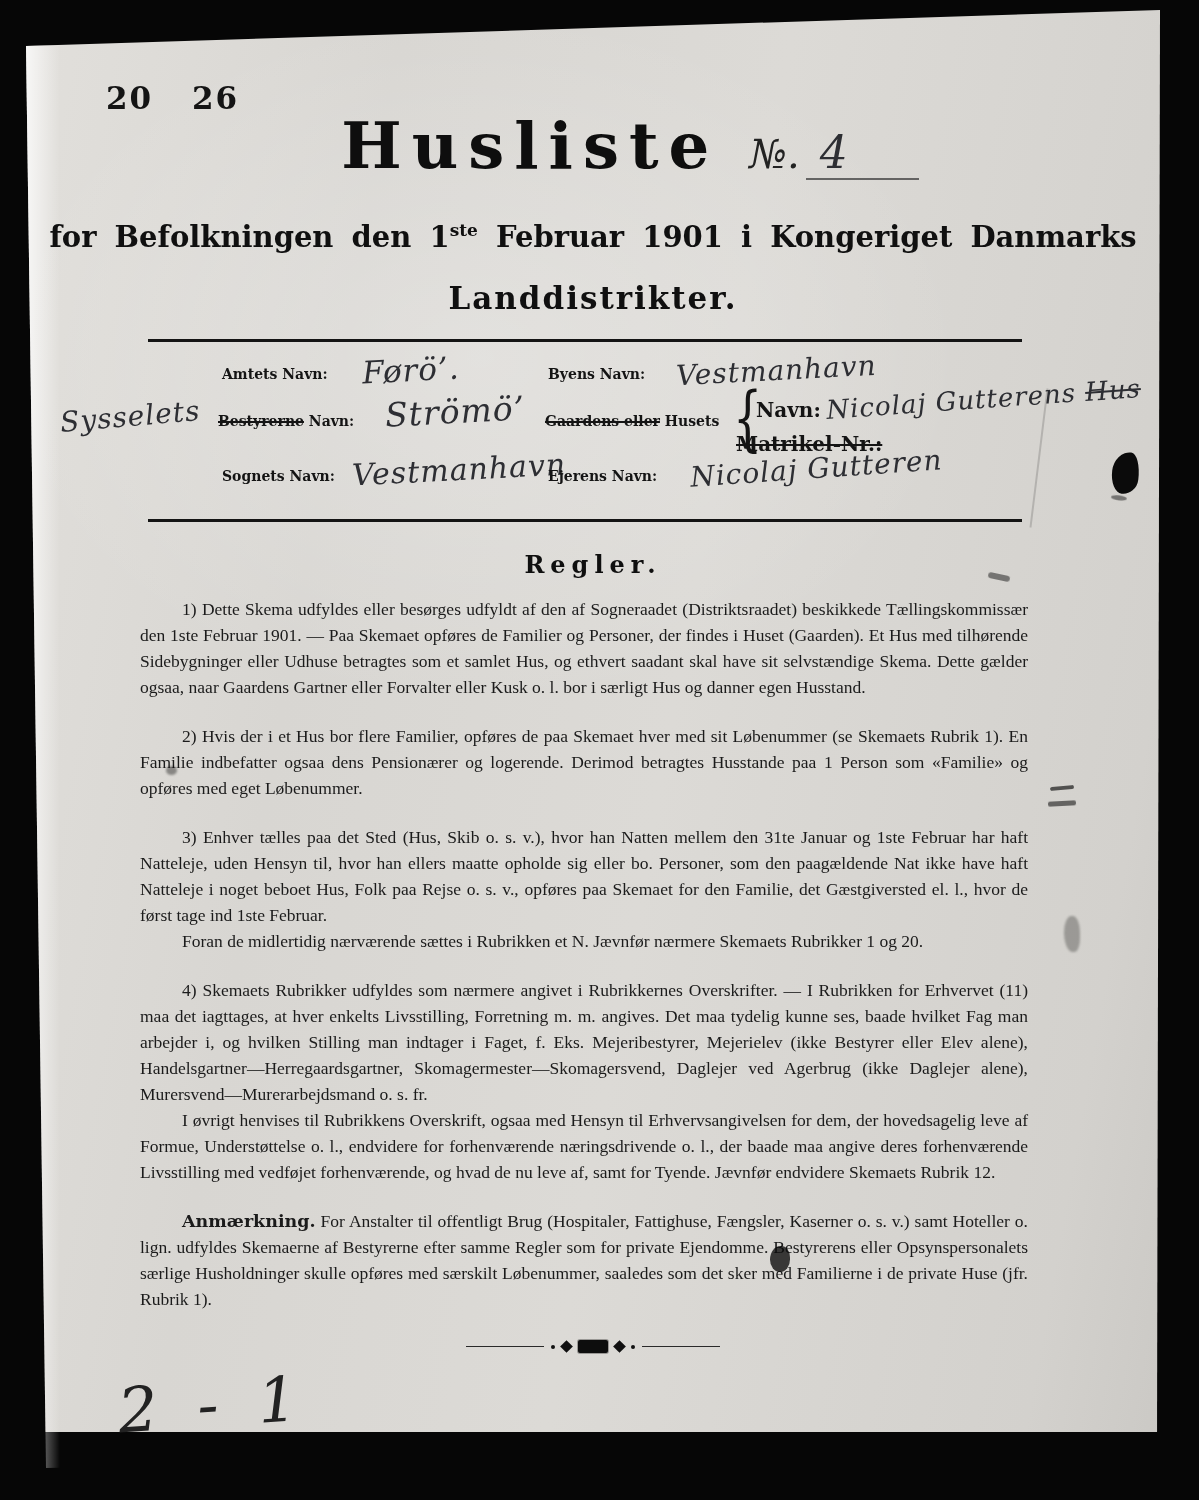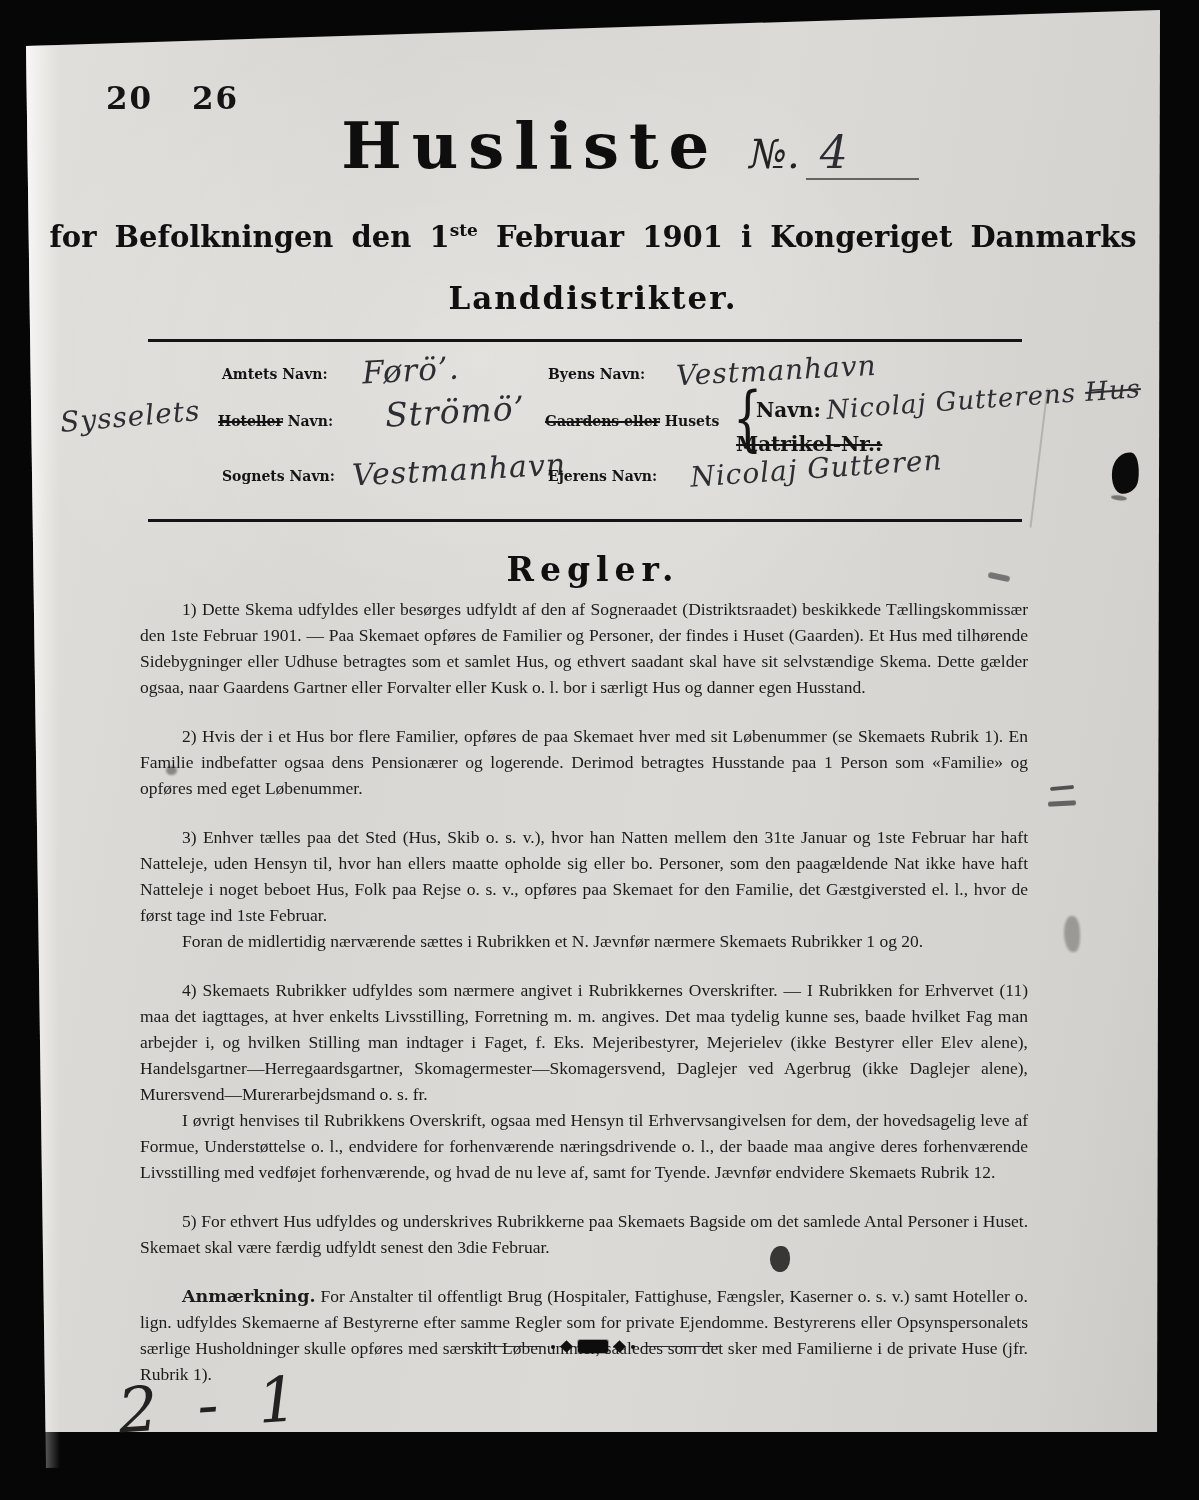--- a/index.html
+++ b/index.html
@@ -51,21 +51,21 @@
   .ink-blot{
     left:1112px;top:452px;width:27px;height:42px;background:#0b0b0b;
     border-radius:62% 38% 55% 45% / 48% 62% 38% 52%;
     transform:rotate(7deg);
   }
   .ink-blot::after{
     content:"";position:absolute;left:2px;top:44px;width:16px;height:5px;
     background:rgba(40,40,40,.55);border-radius:50%;filter:blur(.5px);
   }
   
-  .regler-heading{left:0;top:550px;width:1186px;text-align:center;font-family:"DejaVu Serif",serif;font-weight:bold;font-size:33px;letter-spacing:6px;color:#0f0f0f;}
+  .regler-heading{left:0;top:550px;width:1186px;text-align:center;font-family:"DejaVu Serif",serif;font-weight:bold;font-size:24px;letter-spacing:6px;color:#0f0f0f;}
   .rules{left:140px;top:596px;width:888px;}
   .rules p{
     margin:0;text-align:justify;text-indent:42px;
     font-size:17.5px;line-height:26px;color:#1b1b1b;
     font-family:"Liberation Serif", serif;
   }
   .rules p.gap{margin-top:23px;}
   .anm-lead{font-family:"DejaVu Serif",serif;font-weight:bold;}
   
   .ornament{left:0;top:1340px;width:1186px;display:flex;justify-content:center;align-items:center;gap:7px;}
@@ -105,21 +105,21 @@
   <div class="abs hrule hr1"></div>
 
   <div class="abs hw" style="left:60px;top:400px;font-size:28px;transform:rotate(-5deg);">Sysselets</div>
 
   <div class="abs flabel" style="left:222px;top:366px;">Amtets Navn:</div>
   <div class="abs hw" style="left:362px;top:352px;font-size:31px;transform:rotate(-3deg);">Førö’.</div>
 
   <div class="abs flabel" style="left:548px;top:366px;">Byens Navn:</div>
   <div class="abs hw" style="left:676px;top:354px;font-size:28px;transform:rotate(-3deg);">Vestmanhavn</div>
 
-  <div class="abs flabel" style="left:218px;top:413px;"><span class="struck">Hoteller</span><span> Navn:</span></div>
+  <div class="abs flabel" style="left:218px;top:413px;"><span class="struck">Bestyrerne</span><span> Navn:</span></div>
   <div class="abs hw" style="left:385px;top:392px;font-size:33px;transform:rotate(-3deg);">Strömö’</div>
 
   <div class="abs flabel" style="left:545px;top:413px;"><span class="struck">Gaardens eller</span><span> Husets</span></div>
   <div class="abs brace" style="left:733px;top:390px;">{</div>
   <div class="abs flabel-sm" style="left:756px;top:398px;">Navn:</div>
   <div class="abs hw" style="left:826px;top:384px;font-size:26px;transform:rotate(-4deg);"><span>Nicolaj Gutterens </span><span class="struck">Hus</span></div>
   <div class="abs flabel-sm struck" style="left:736px;top:432px;">Matrikel-Nr.:</div>
 
   <div class="abs flabel" style="left:222px;top:468px;">Sognets Navn:</div>
   <div class="abs hw" style="left:352px;top:452px;font-size:30px;transform:rotate(-3deg);">Vestmanhavn</div>
@@ -134,21 +134,20 @@
 
   <div class="abs regler-heading">Regler.</div>
 
   <div class="abs rules">
     <p>1) Dette Skema udfyldes eller besørges udfyldt af den af Sogneraadet (Distriktsraadet) beskikkede Tællingskommissær den 1ste Februar 1901. — Paa Skemaet opføres de Familier og Personer, der findes i Huset (Gaarden).  Et Hus med tilhørende Sidebygninger eller Udhuse betragtes som et samlet Hus, og ethvert saadant skal have sit selvstændige Skema.  Dette gælder ogsaa, naar Gaardens Gartner eller Forvalter eller Kusk o. l. bor i særligt Hus og danner egen Husstand.</p>
     <p class="gap">2) Hvis der i et Hus bor flere Familier, opføres de paa Skemaet hver med sit Løbenummer (se Skemaets Rubrik 1). En Familie indbefatter ogsaa dens Pensionærer og logerende.  Derimod betragtes Husstande paa 1 Person som «Familie» og opføres med eget Løbenummer.</p>
     <p class="gap">3) Enhver tælles paa det Sted (Hus, Skib o. s. v.), hvor han Natten mellem den 31te Januar og 1ste Februar har haft Natteleje, uden Hensyn til, hvor han ellers maatte opholde sig eller bo.  Personer, som den paagældende Nat ikke have haft Natteleje i noget beboet Hus, Folk paa Rejse o. s. v., opføres paa Skemaet for den Familie, det Gæstgiversted el. l., hvor de først tage ind 1ste Februar.</p>
     <p>Foran de midlertidig nærværende sættes i Rubrikken et N.  Jævnfør nærmere Skemaets Rubrikker 1 og 20.</p>
     <p class="gap">4) Skemaets Rubrikker udfyldes som nærmere angivet i Rubrikkernes Overskrifter. — I Rubrikken for Erhvervet (11) maa det iagttages, at hver enkelts Livsstilling, Forretning m. m. angives.  Det maa tydelig kunne ses, baade hvilket Fag man arbejder i, og hvilken Stilling man indtager i Faget, f. Eks. Mejeribestyrer, Mejerielev (ikke Bestyrer eller Elev alene), Handelsgartner—Herregaardsgartner, Skomagermester—Skomagersvend, Daglejer ved Agerbrug (ikke Daglejer alene), Murersvend—Murerarbejdsmand o. s. fr.</p>
     <p>I øvrigt henvises til Rubrikkens Overskrift, ogsaa med Hensyn til Erhvervsangivelsen for dem, der hovedsagelig leve af Formue, Understøttelse o. l., endvidere for forhenværende næringsdrivende o. l., der baade maa angive deres forhenværende Livsstilling med vedføjet forhenværende, og hvad de nu leve af, samt for Tyende.  Jævnfør endvidere Skemaets Rubrik 12.</p>
-    <p class="gap">5) For ethvert Hus udfyldes og underskrives Rubrikkerne paa Skemaets Bagside om det samlede Antal Personer i Huset.  Skemaet skal være færdig udfyldt senest den 3die Februar.</p>
     <p class="gap"><span class="anm-lead">Anmærkning.</span><span>  For Anstalter til offentligt Brug (Hospitaler, Fattighuse, Fængsler, Kaserner o. s. v.) samt Hoteller o. lign. udfyldes Skemaerne af Bestyrerne efter samme Regler som for private Ejendomme.  Bestyrerens eller Opsynspersonalets særlige Husholdninger skulle opføres med særskilt Løbenummer, saaledes som det sker med Familierne i de private Huse (jfr. Rubrik 1).</span></p>
   </div>
 
   <div class="abs ornament">
     <span class="orn-line"></span>
     <span class="orn-dot"></span>
     <span class="orn-diamond"></span>
     <span class="orn-center"></span>
     <span class="orn-diamond"></span>
     <span class="orn-dot"></span>

